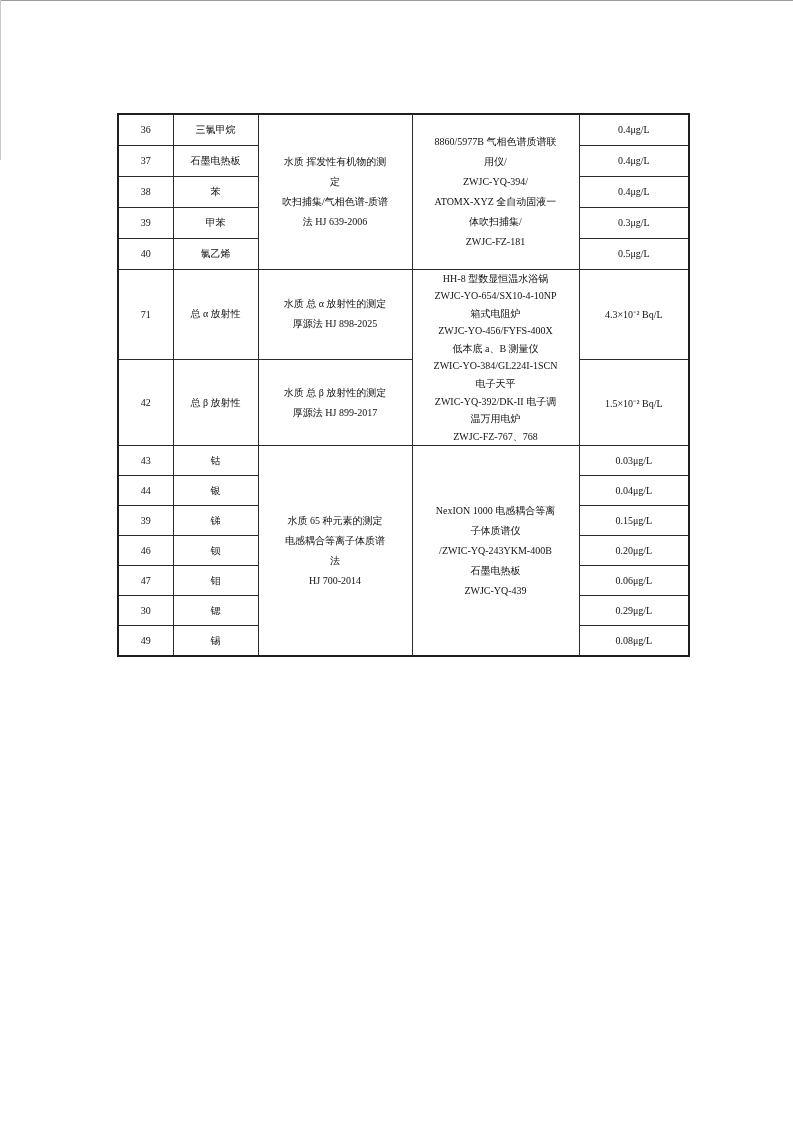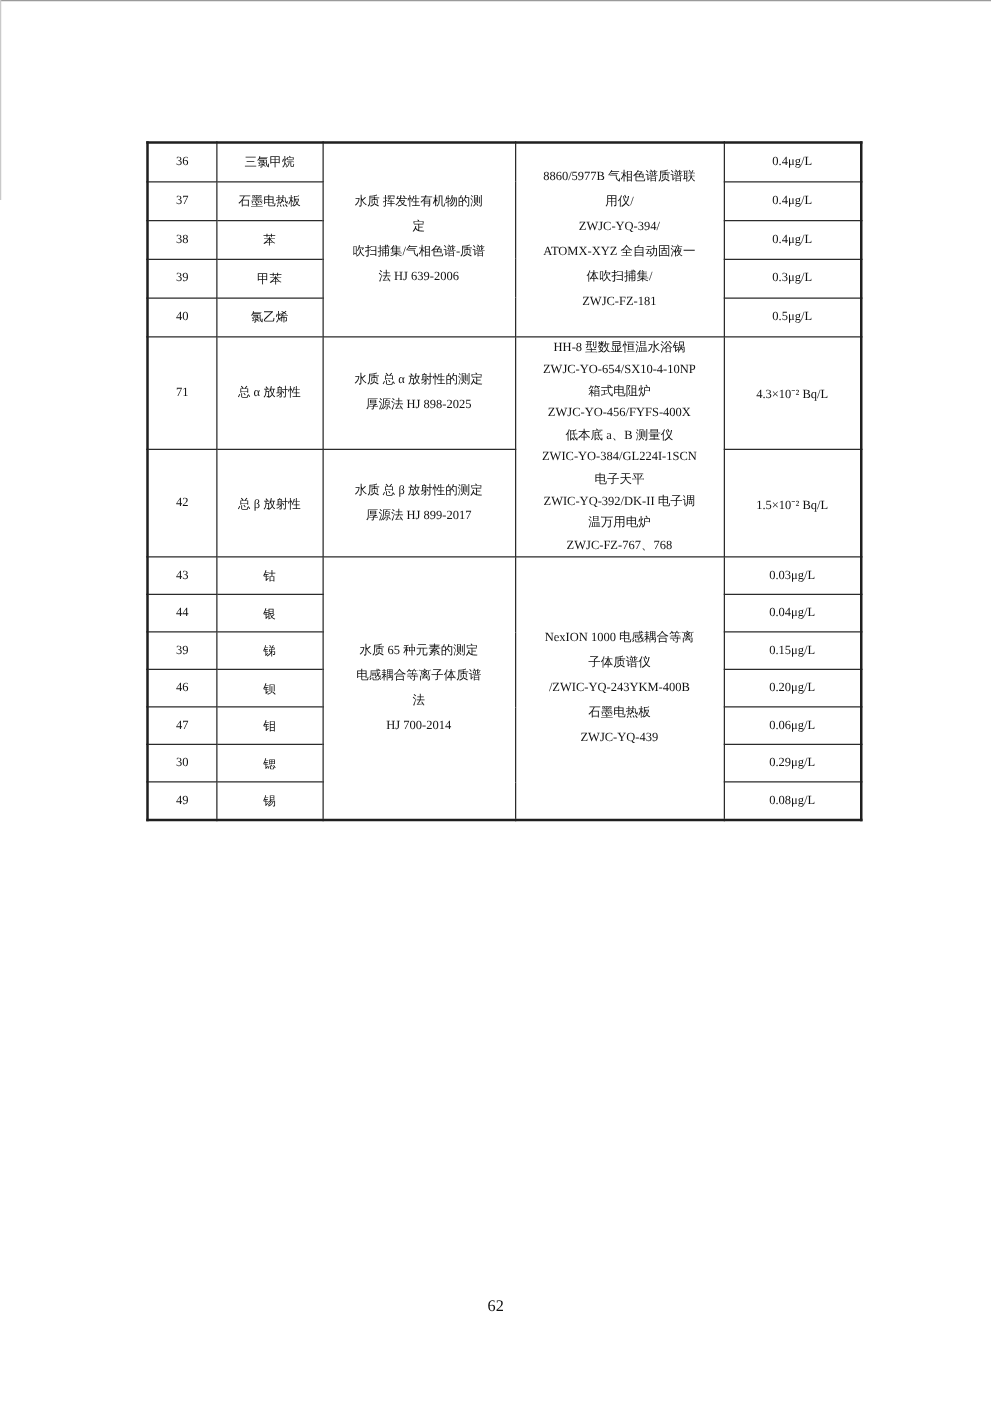--- a/index.html
+++ b/index.html
@@ -187,14 +187,13 @@
         <td class="limit">0.29μg/L</td>
       </tr>
       <tr class="h30">
         <td>49</td>
         <td>锡</td>
         <td class="limit">0.08μg/L</td>
       </tr>
     </tbody>
   </table>
 
-  <div class="page-number">62</div>
 </div>
 
 </body></html>

